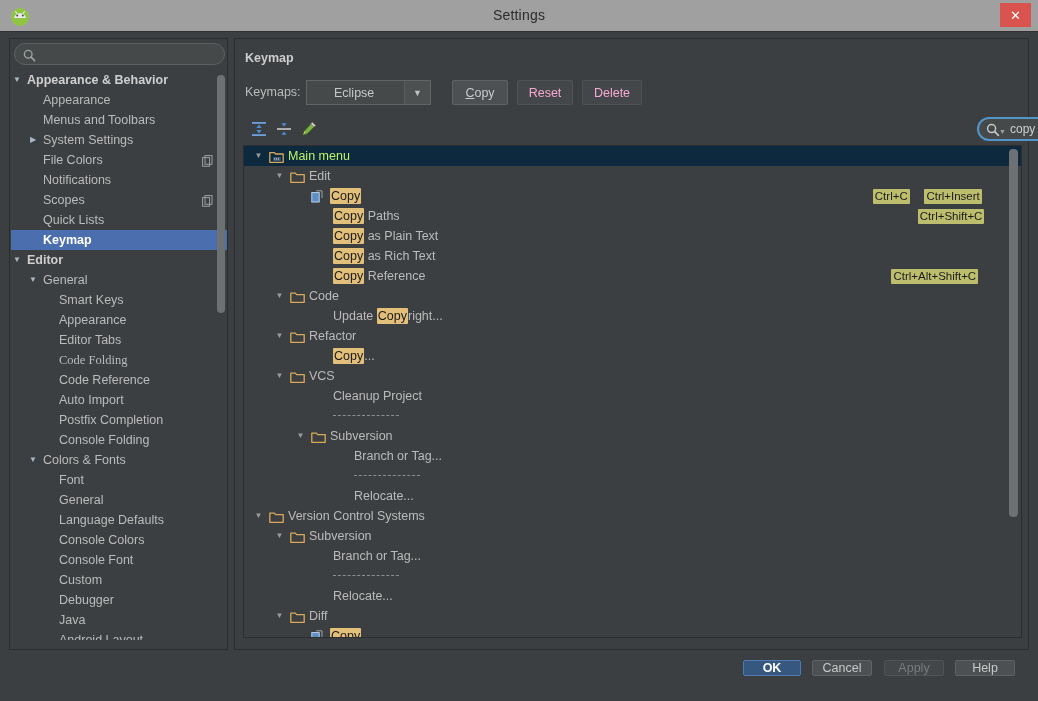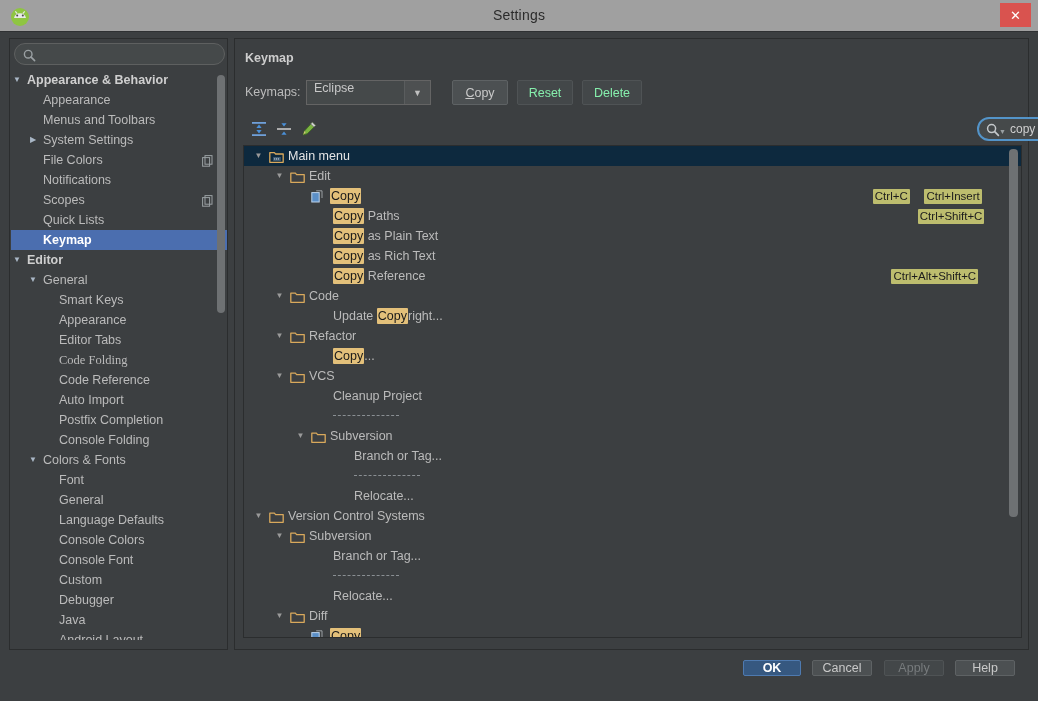--- a/index.html
+++ b/index.html
@@ -135,21 +135,21 @@
   #keymaps-row { position: absolute; left: 10px; top: 41px; height: 26px; }
   #keymaps-label {
     position: absolute; left: 0; top: 5px;
     font-size: 12.5px; color: #bbbbbb;
   }
   #keymap-select {
     position: absolute; left: 61px; top: 0;
     width: 125px; height: 25px;
     background: #45494a;
     border: 1px solid #646464;
-    display: flex; 
+    display: flex; align-items: center; padding-left: 20px;
   }
   #keymap-select .sel-value {
     padding-left: 7px; font-size: 12.5px; color: #c8c8c8; flex: 1;
   }
   #keymap-select .sel-arrow {
     width: 26px; height: 23px;
     border-left: 1px solid #5a5d5e;
     background: #4d5051;
     display: flex; align-items: center; justify-content: center;
     font-size: 9px; color: #c0c0c0;
@@ -158,21 +158,21 @@
     position: absolute; top: 0;
     height: 25px;
     background: #4c5052;
     border: 1px solid #5e6264;
     border-radius: 2px;
     color: #c9c9c9; font-size: 12.5px;
     display: flex; align-items: center; justify-content: center;
     cursor: pointer;
     font-family: "Liberation Sans", sans-serif;
   }
-  .btn.disabled { color: #86efac; border-color: #4f5355; background: #434749; cursor: default; }
+  .btn.disabled { color: #f9a8d4; border-color: #4f5355; background: #434749; cursor: default; }
   #btn-copy { left: 207px; width: 56px; }
   #btn-copy .mn { text-decoration: underline; }
   #btn-reset { left: 272px; width: 56px; }
   #btn-delete { left: 337px; width: 60px; }
 
   
   #tbar { position: absolute; left: 10px; top: 78px; width: 775px; height: 28px; }
   .tbar-icon {
     position: absolute; top: 2px; width: 20px; height: 20px; cursor: pointer;
   }
@@ -216,21 +216,21 @@
   .k-row .ic { position: absolute; top: 3px; width: 15px; height: 14px; }
   .k-row .lbl {
     position: absolute; top: 0; line-height: 20px;
     font-size: 12.5px; color: #bbbbbb;
   }
   .k-row .lbl .hl {
     background: #e3c07a; color: #1a1a1a;
     padding: 1px 1px 1px 1px;
     border-radius: 1px;
   }
-  .k-row.selected .lbl { color: #e5e5e5; }
+  .k-row.selected .lbl { color: #bef264; }
   .k-row .sep {
     position: absolute; top: 9px; height: 1px;
     border-top: 1px dashed #8a8f93;
   }
   .sc {
     position: absolute; top: 3px;
     height: 15px; line-height: 15px;
     background: #bdbd6e; color: #1c1c1c;
     font-size: 11.5px; padding: 0 2px;
     border-radius: 1px;

